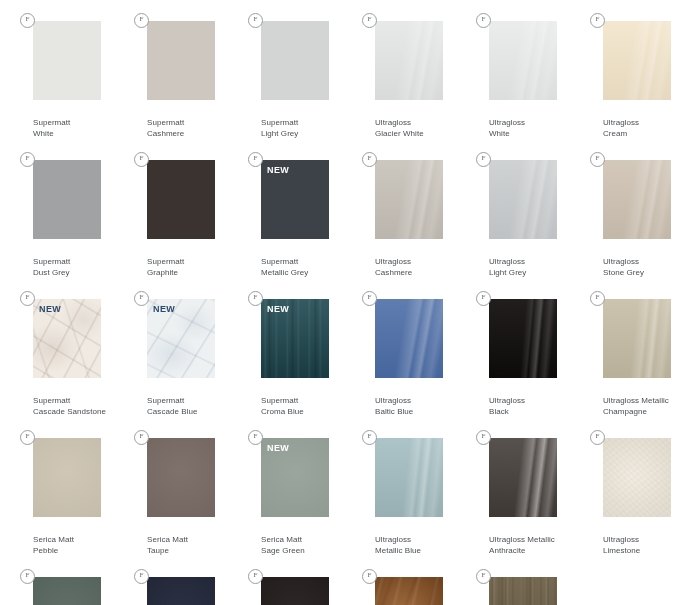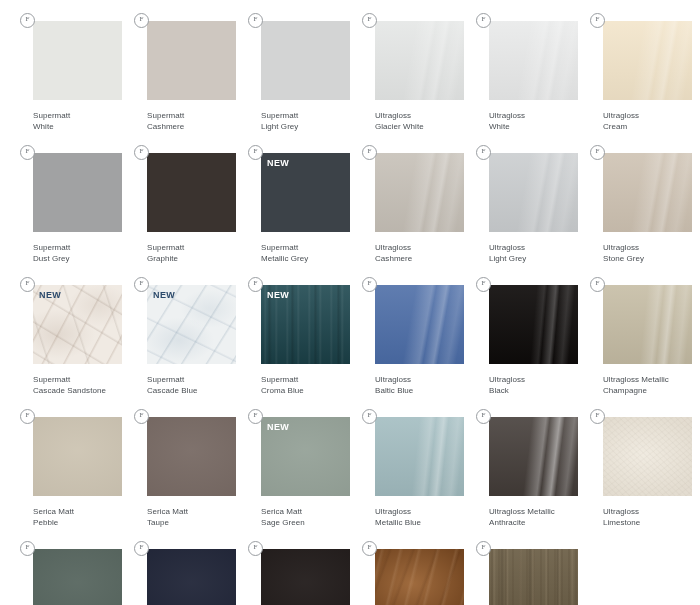--- a/index.html
+++ b/index.html
@@ -48,21 +48,21 @@
     color: #6a6f74;
     font-size: 7px;
     line-height: 11px;
     text-align: center;
     font-family: "Liberation Serif", serif;
     z-index: 3;
   }
 
   .swatch-chip {
     position: relative;
-    width: 89px;
+    width: 68px;
     height: 79px;
     overflow: hidden;
     background: #dddddd;
     text-decoration: underline;
   }
   .swatch-surface {
     position: absolute;
     inset: 0;
   }
   .new-badge {
@@ -73,21 +73,21 @@
     font-weight: bold;
     letter-spacing: 0.4px;
     line-height: 11px;
     z-index: 2;
     font-family: "Liberation Sans", sans-serif;
   }
   .new-badge.light { color: #ffffff; }
   .new-badge.dark  { color: #2c4a6b; }
 
   .swatch-label {
-    margin-top: 11px;
+    margin-top: 18px;
     font-size: 8px;
     line-height: 10.5px;
     color: #4a4f54;
     letter-spacing: 0.05px;
     white-space: pre-line;
     width: 84px;
   }
 
   
   .fin-matt { }

